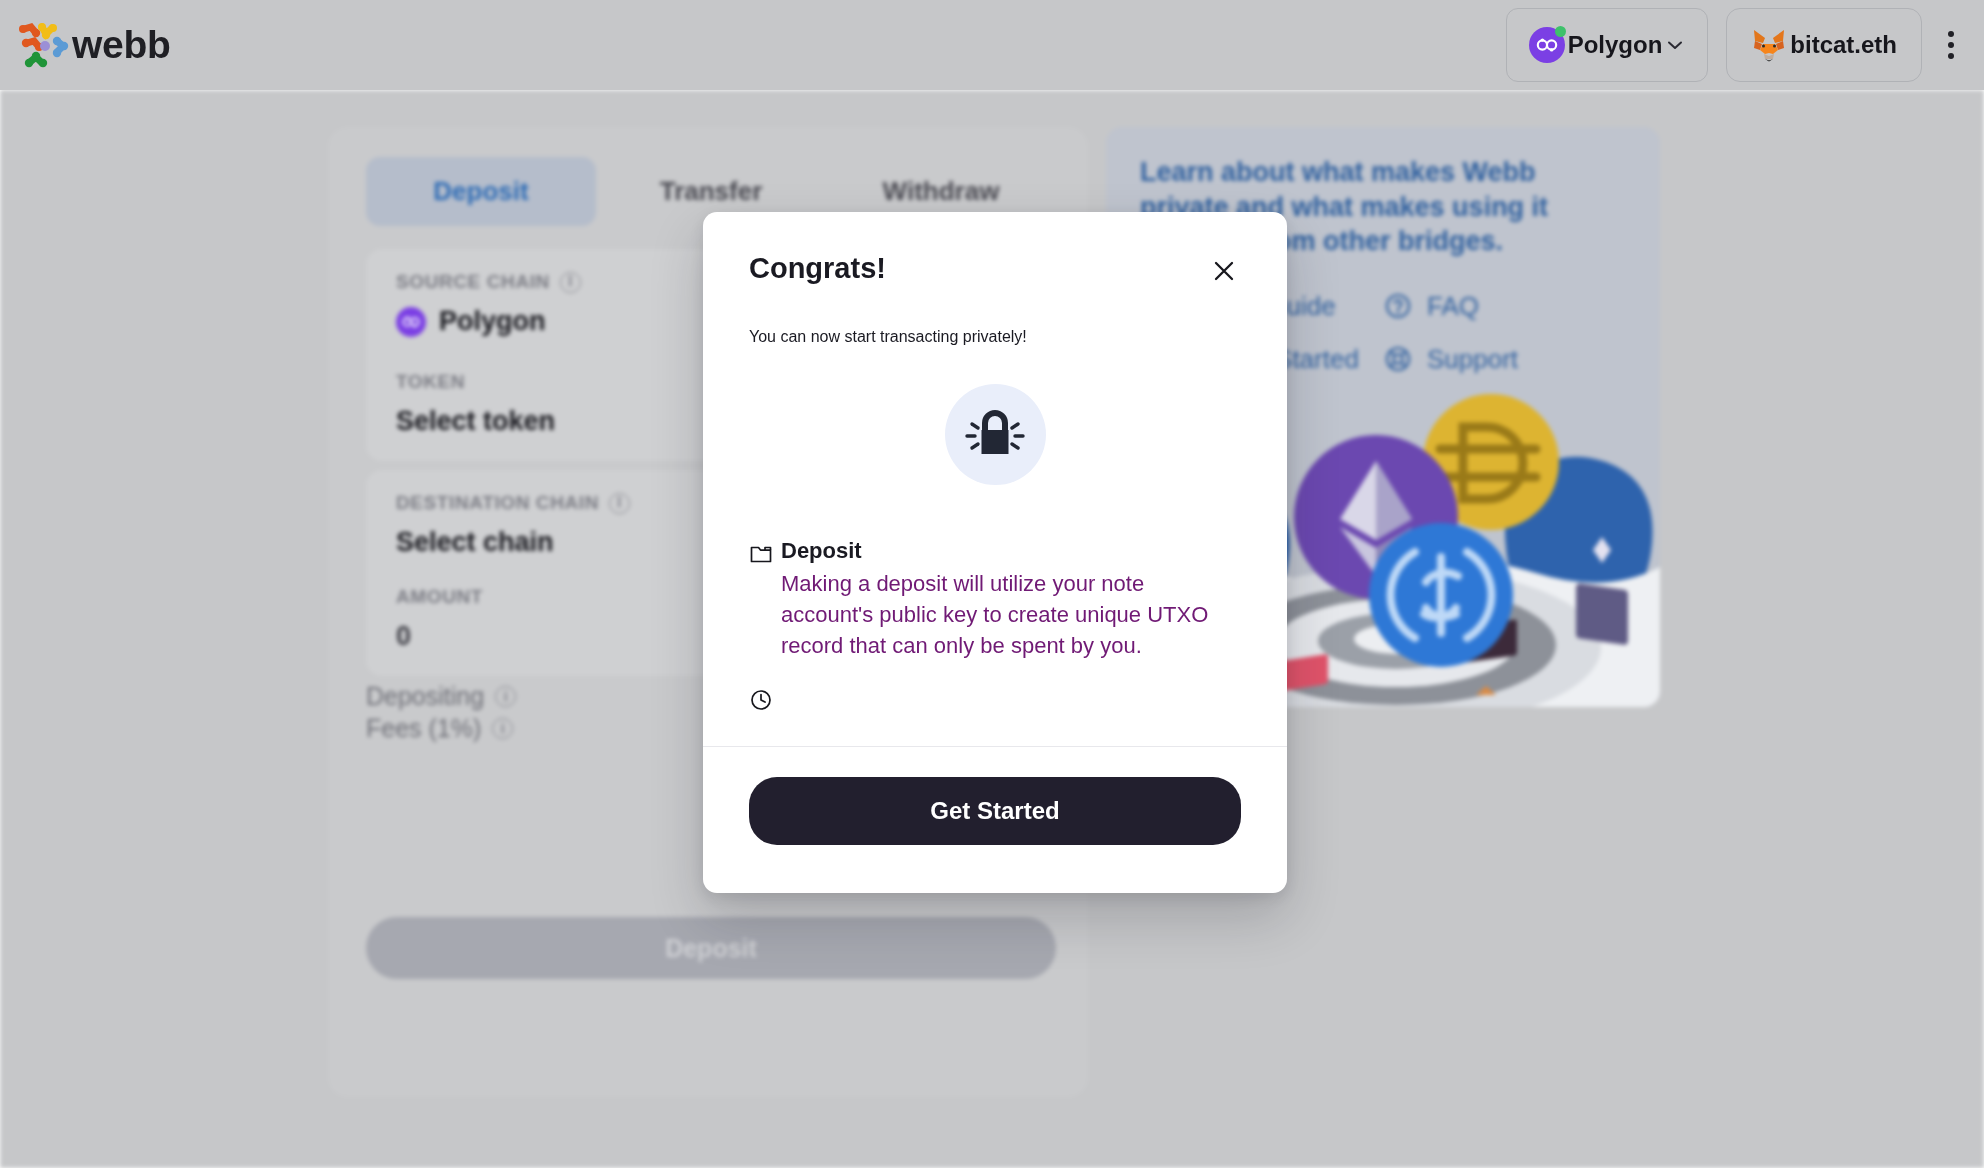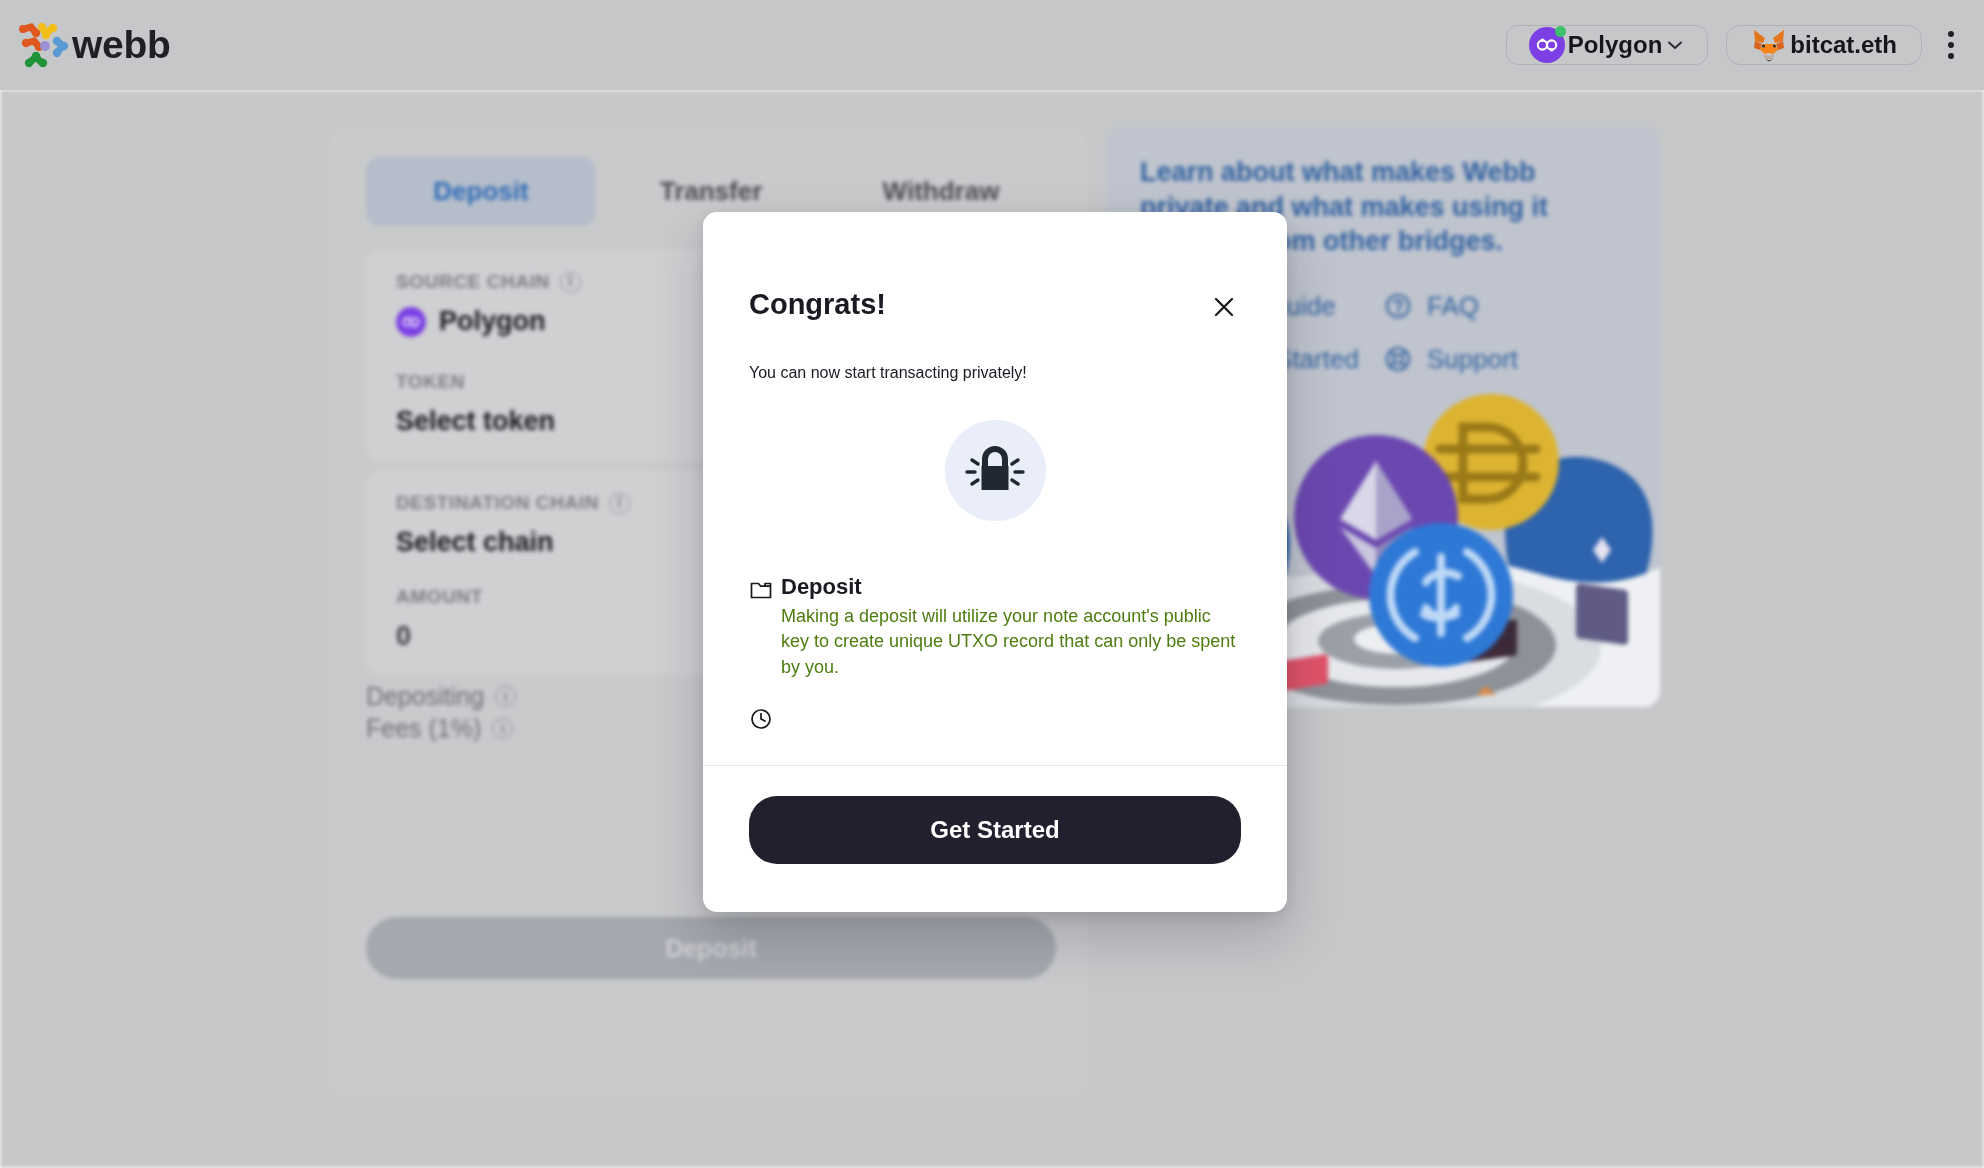--- a/index.html
+++ b/index.html
@@ -46,21 +46,21 @@
     display: flex;
     align-items: center;
     gap: 18px;
     margin-right: 22px;
   }
 
   .chip {
     display: flex;
     align-items: center;
     gap: 3px;
-    height: 40px;
+    height: 74px;
     padding: 0 22px;
     border: 1.5px solid #b0b2b6;
     border-radius: 12px;
     background: transparent;
     cursor: pointer;
   }
   .chip-label {
     font-size: 24px;
     font-weight: 600;
     color: #16161c;
@@ -267,21 +267,21 @@
     position: absolute;
     left: 703px;
     top: 212px;
     width: 584px;
     background: #ffffff;
     border-radius: 14px;
     box-shadow: 0 24px 54px rgba(20,20,30,.20), 0 4px 14px rgba(20,20,30,.10);
     overflow: hidden;
   }
 
-  .modal-body { padding: 56px 46px 0 46px; margin-top: 20px; }
+  .modal-body { padding: 40px 46px 0 46px; }
 
   .modal-titlerow {
     display: flex;
     align-items: flex-start;
     justify-content: space-between;
   }
   .modal-title {
     font-size: 29px;
     font-weight: 700;
     color: #1a1a22;
@@ -331,22 +331,22 @@
     flex: none;
     margin-top: 5px;
   }
   .step-title {
     font-size: 22px;
     font-weight: 700;
     color: #1a1a22;
     line-height: 1.25;
   }
   .step-desc {
-    font-size: 18px;
-    color: #4d7c0f;
+    font-size: 22px;
+    color: #701a75;
     line-height: 1.42;
     margin-top: 3px;
   }
 
   .modal-footer {
     border-top: 1.5px solid #e8e8ec;
     padding: 30px 46px 34px 46px;
   }
   .btn {
     display: block;

